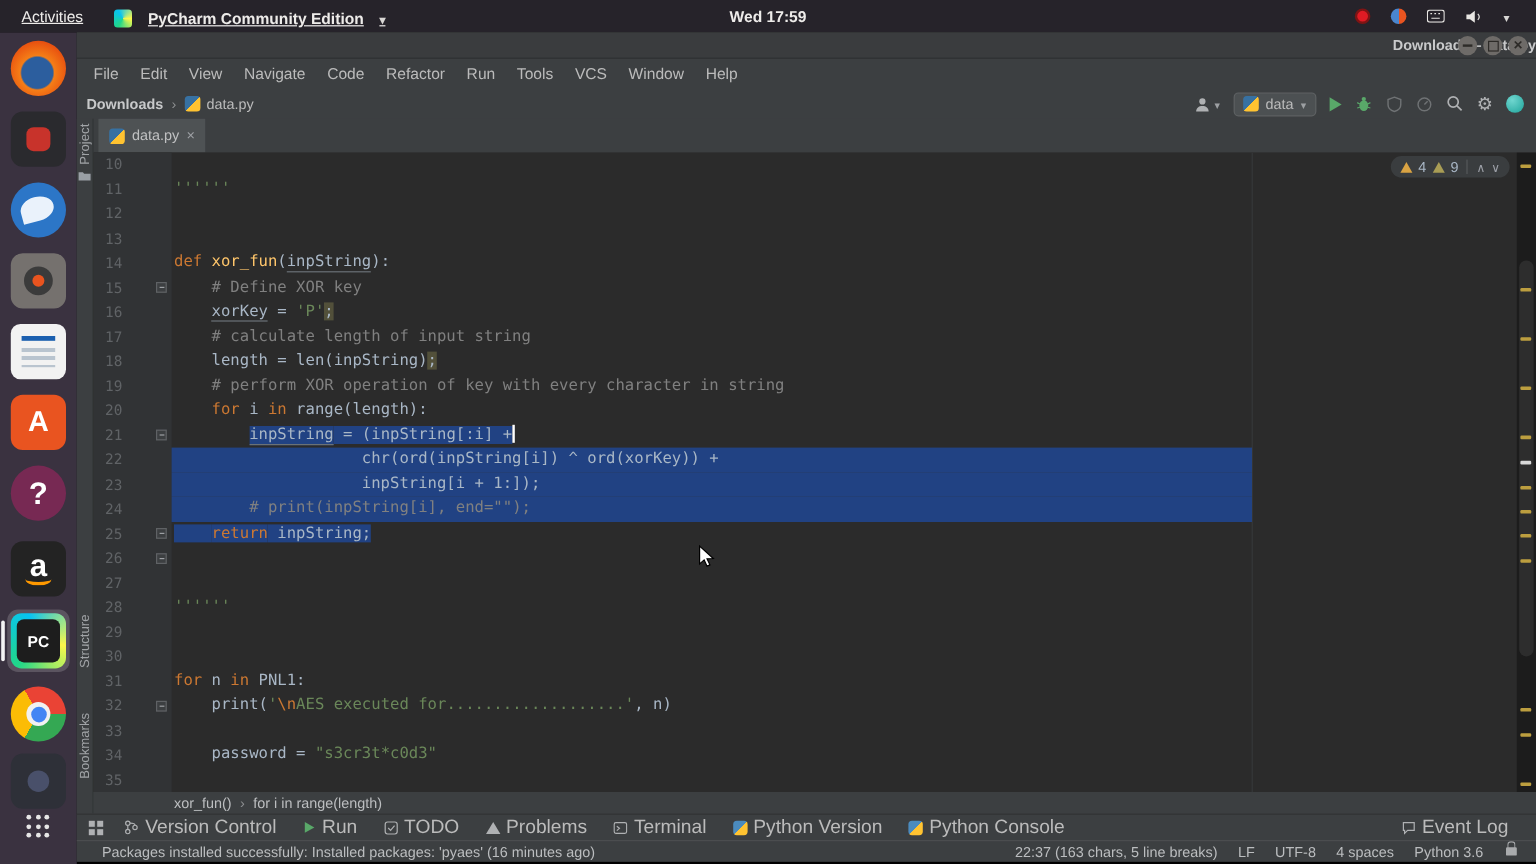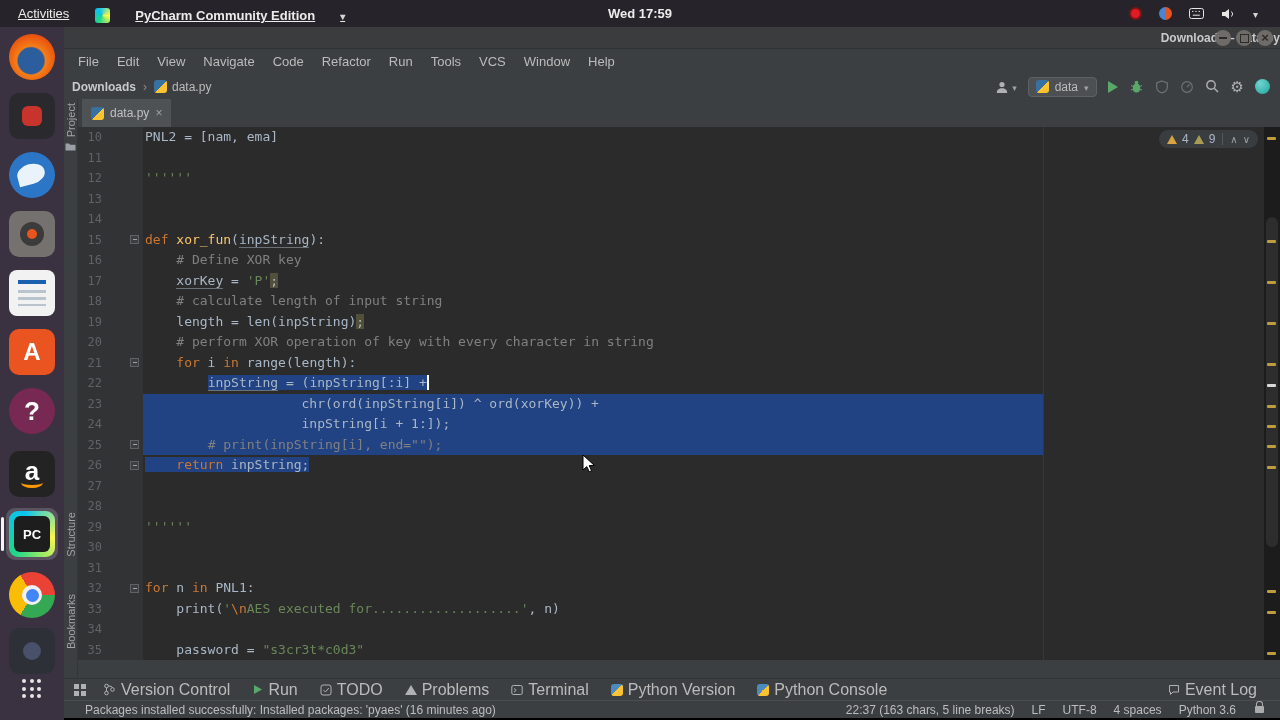--- a/index.html
+++ b/index.html
@@ -5,21 +5,21 @@
   * { margin:0; padding:0; box-sizing:border-box; }
   html,body { background:#000; }
   .screen{ position:relative; width:1280px; height:720px; background:#000; overflow:hidden;
            font-family:"Liberation Sans", sans-serif; }
 
   
   .topbar{ position:absolute; left:0; top:0; width:1280px; height:27px; background:#26232a;
            display:flex; align-items:center; color:#eeecea; font-size:13px; }
   .tb-left{ display:flex; align-items:flex-end; gap:22px; padding-left:14px;text-decoration:underline; }
   .tb-activities{ padding:2px 4px; }
-  .tb-appmenu{ display:flex; align-items:center; gap:25px; font-weight:bold; }
+  .tb-appmenu{ display:flex; align-items:center; gap:13px; font-weight:bold; }
   .pycharm-mini{ width:15px; height:15px; border-radius:3px;
                  background:conic-gradient(from 210deg,#21d789,#07c3f2,#fcf84a,#21d789); }
   .tb-caret::before{ content:"\25BE"; font-size:10px; color:#d8d6d4; }
   .tb-clock{ position:absolute; left:0; right:0; text-align:center; font-weight:bold; }
   .tb-right{ margin-left:auto; display:flex; align-items:center; gap:17px; padding-right:22px; z-index:2; }
   .rec-dot{ width:13px; height:13px; border-radius:50%; background:#e01b24; border:2px solid #7e1414; }
   .split-circle{ width:13px; height:13px; border-radius:50%; background:linear-gradient(90deg,#4a86cf 50%,#e95420 50%); }
 
   
   .dock{ position:absolute; left:0; top:27px; width:64px; height:693px; background:#3a3240; }
@@ -329,21 +329,20 @@
           <div class="g-row"><span class="g-num">28</span></div>
           <div class="g-row"><span class="g-num">29</span></div>
           <div class="g-row"><span class="g-num">30</span></div>
           <div class="g-row"><span class="g-num">31</span></div>
           <div class="g-row"><span class="g-num">32</span><span class="fold"></span></div>
           <div class="g-row"><span class="g-num">33</span></div>
           <div class="g-row"><span class="g-num">34</span></div>
           <div class="g-row"><span class="g-num">35</span></div>
         </div>
       <div class="code">
-          <div class="c-row"><span class="c-pl">PNL2 = [nam, ema]</span></div>
           <div class="c-row"></div>
           <div class="c-row"><span class="c-st">''''''</span></div>
           <div class="c-row"></div>
           <div class="c-row"></div>
           <div class="c-row"><span class="c-kw">def</span><span class="c-pl"> </span><span class="c-fn">xor_fun</span><span class="c-pl">(</span><span class="c-un">inpString</span><span class="c-pl">):</span></div>
           <div class="c-row"><span class="c-pl">    </span><span class="c-cm"># Define XOR key</span></div>
           <div class="c-row"><span class="c-pl">    </span><span class="c-un">xorKey</span><span class="c-pl"> = </span><span class="c-st">'P'</span><span class="c-wa">;</span></div>
           <div class="c-row"><span class="c-pl">    </span><span class="c-cm"># calculate length of input string</span></div>
           <div class="c-row"><span class="c-pl">    length = len(inpString)</span><span class="c-wa">;</span></div>
           <div class="c-row"><span class="c-pl">    </span><span class="c-cm"># perform XOR operation of key with every character in string</span></div>
@@ -383,20 +382,25 @@
           <div class="mark" style="top: 278px;"></div>
           <div class="mark" style="top: 298px;"></div>
           <div class="mark" style="top: 318px;"></div>
           <div class="mark" style="top: 339px;"></div>
           <div class="mark" style="top: 463px;"></div>
           <div class="mark" style="top: 484px;"></div>
           <div class="mark" style="top: 525px;"></div>
         </div>
     </div>
 
+    <div class="bcrumbs">
+      <span>xor_fun()</span>
+      <span class="crumb-sep"></span>
+      <span>for i in range(length)</span>
+    </div>
 
     <div class="btoolbar">
       <span class="switcher">
         <span class="grid-ico">
             <i></i>
             <i></i>
             <i></i>
             <i></i>
           </span>
       </span>

